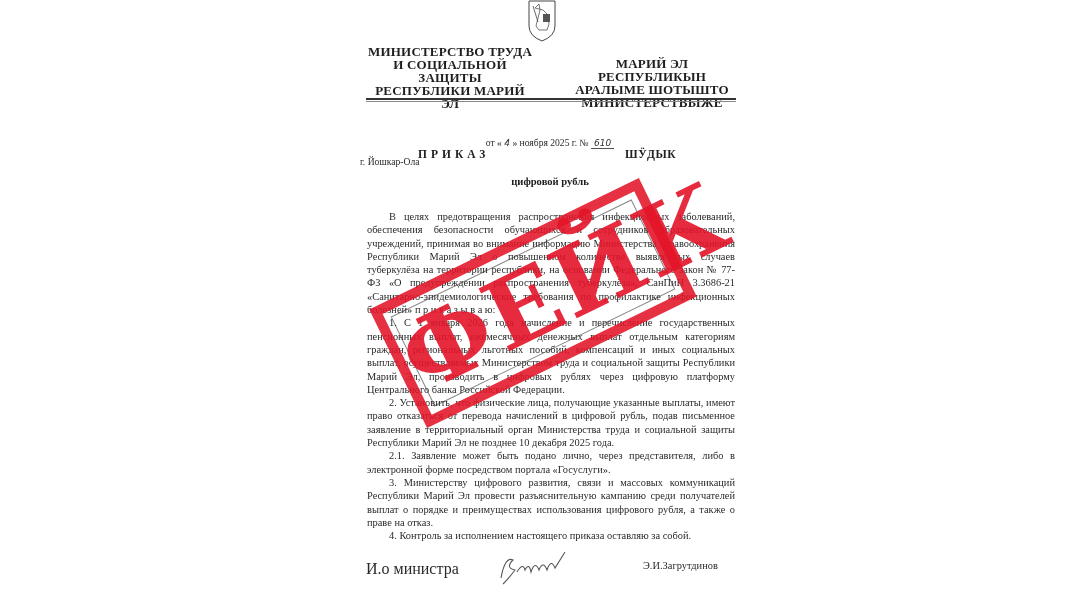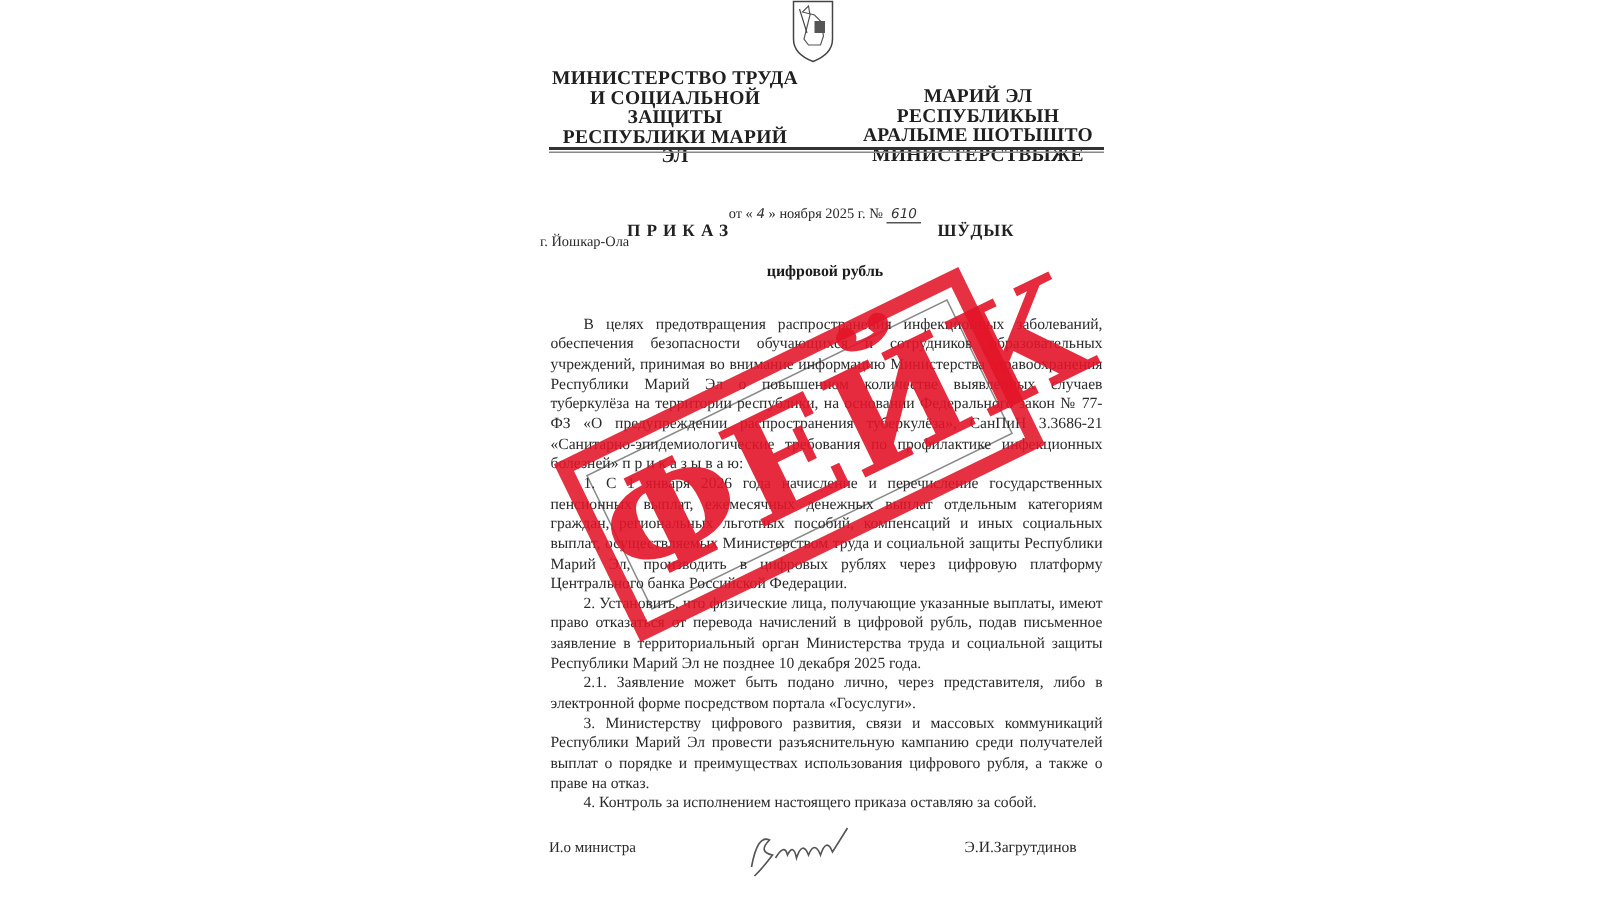--- a/index.html
+++ b/index.html
@@ -38,21 +38,21 @@
     position:absolute; top:175px; left:370px; width:360px; text-align:center;
     font-weight:bold; font-size:10.6px; line-height:13px; color:#1c1c1c;
   }
 
   .body {
     position:absolute; left:367px; width:368px; font-size:10.4px; line-height:13.3px;
     text-align:justify; color:#2b2b2b;
   }
   .body p { margin:0; text-indent:22px; }
 
-  .sig-left { position:absolute; left:366px; top:560px; font-size:10px; }
+  .sig-left { position:absolute; left:366px; top:560px; font-size:16px; }
   .sig-right { position:absolute; left:643px; top:560px; font-size:10.4px; }
   .signature { position:absolute; left:495px; top:548px; width:80px; height:40px; }
 
   
   .stamp {
     position:absolute; left:383px; top:237px; width:300px; height:132px;
     transform: rotate(-26deg); transform-origin: center center;
     border:10px solid rgba(226,20,40,0.88);
     box-sizing:border-box; pointer-events:none;
   }

